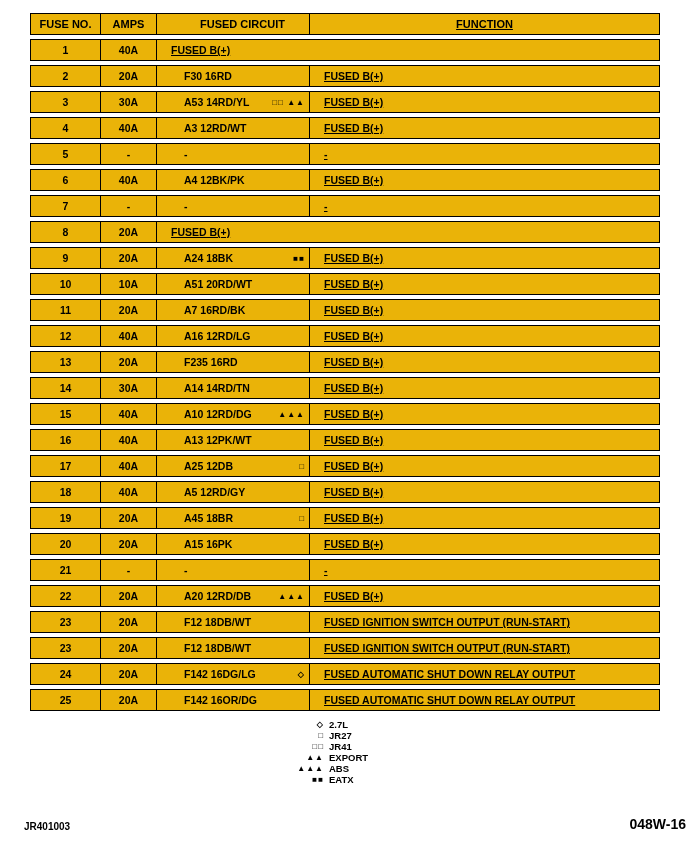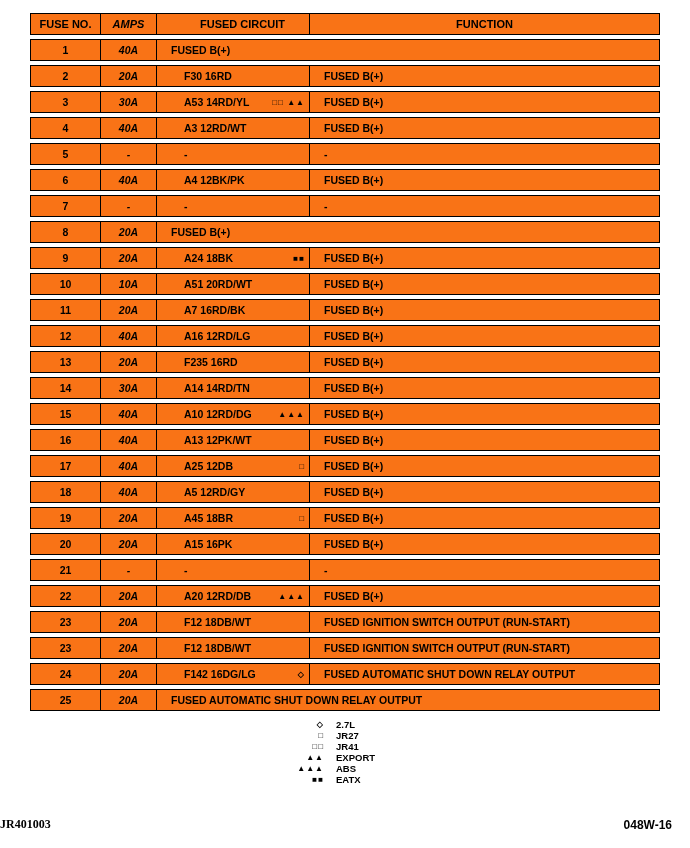--- a/index.html
+++ b/index.html
@@ -18,34 +18,34 @@
     box-sizing: border-box;
     padding: 13px 30px 0 30px;
   }
   .trow {
     display: flex;
     border: 1px solid #000;
     height: 22px;
     margin-bottom: 4px;
     box-sizing: border-box;
     align-items: stretch;
-    background: #f97316;
+    background: #eab308;
   }
   .cell {
     border-right: 1px solid #000;
     display: flex;
     align-items: center;
     font-size: 10.5px;
     box-sizing: border-box;
     overflow: hidden;
     white-space: nowrap;
   }
-  .cell:last-child { border-right: none; }
+  .cell:last-child { border-right: none; text-decoration: underline; }
   .c-fuse { width: 70px; justify-content: center; }
-  .c-amps { width: 56px; justify-content: center; font-style: italic; }
+  .c-amps { width: 56px; justify-content: center; }
   .c-circuit { width: 134px; padding: 0 4px 0 8px; justify-content: space-between; margin-left: 19px; }
   .c-func { flex: 1; padding: 0 14px; }
   .header-row .cell { justify-content: center; font-size: 11px; padding: 0; }
   .symbols {
     font-size: 8px;
     letter-spacing: 1px;
     margin-left: 4px;
   }
   .legend {
     margin-top: 8px;
@@ -54,33 +54,32 @@
     line-height: 11px;
   }
   .legend-line { display: flex; align-items: center; }
   .legend-symbol {
     display: inline-block;
     width: 38px;
     text-align: right;
     font-size: 8px;
     letter-spacing: 1px;
   }
-  .legend-label { margin-left: 12px; text-align: right; }
+  .legend-label { margin-left: 5px; text-align: right; }
   .footer-left {
     position: absolute;
-    left: 0;
+    left: 24px;
     bottom: 16px;
-    font-size: 12px;
-    font-family: Liberation Serif, serif;
+    font-size: 10px;
   }
   .footer-right {
     position: absolute;
-    right: 18px;
+    right: 4px;
     bottom: 16px;
-    font-size: 12px;
+    font-size: 14px;
     margin-left: 36px;
   }
 </style>
 </head>
 <body>
 
 <div class="page">
 
   <div class="trow header-row">
     <div class="cell c-fuse">FUSE NO.</div>
@@ -328,20 +327,24 @@
       <div class="cell c-circuit">
         <span>F142 16DG/LG</span>
         <span class="symbols">◇</span>
       </div>
       <div class="cell c-func">FUSED AUTOMATIC SHUT DOWN RELAY OUTPUT</div>
     </div>
 
     <div class="trow">
       <div class="cell c-fuse">25</div>
       <div class="cell c-amps">20A</div>
+      <div class="cell c-circuit">
+        <span>F142 16OR/DG</span>
+        <span class="symbols"></span>
+      </div>
       <div class="cell c-func">FUSED AUTOMATIC SHUT DOWN RELAY OUTPUT</div>
     </div>
   </div>
 
   <div class="legend">
     <div class="legend-line">
       <span class="legend-symbol">◇</span>
       <span class="legend-label">2.7L</span>
     </div>
 

